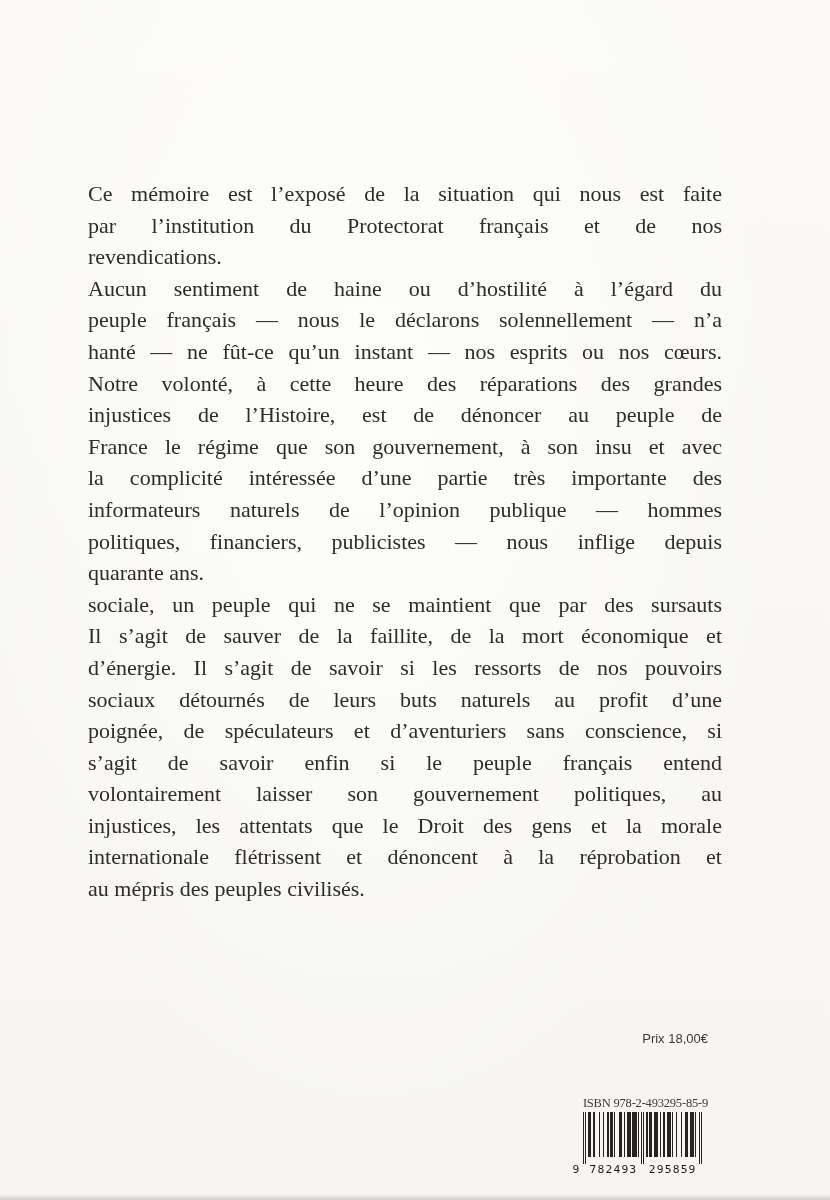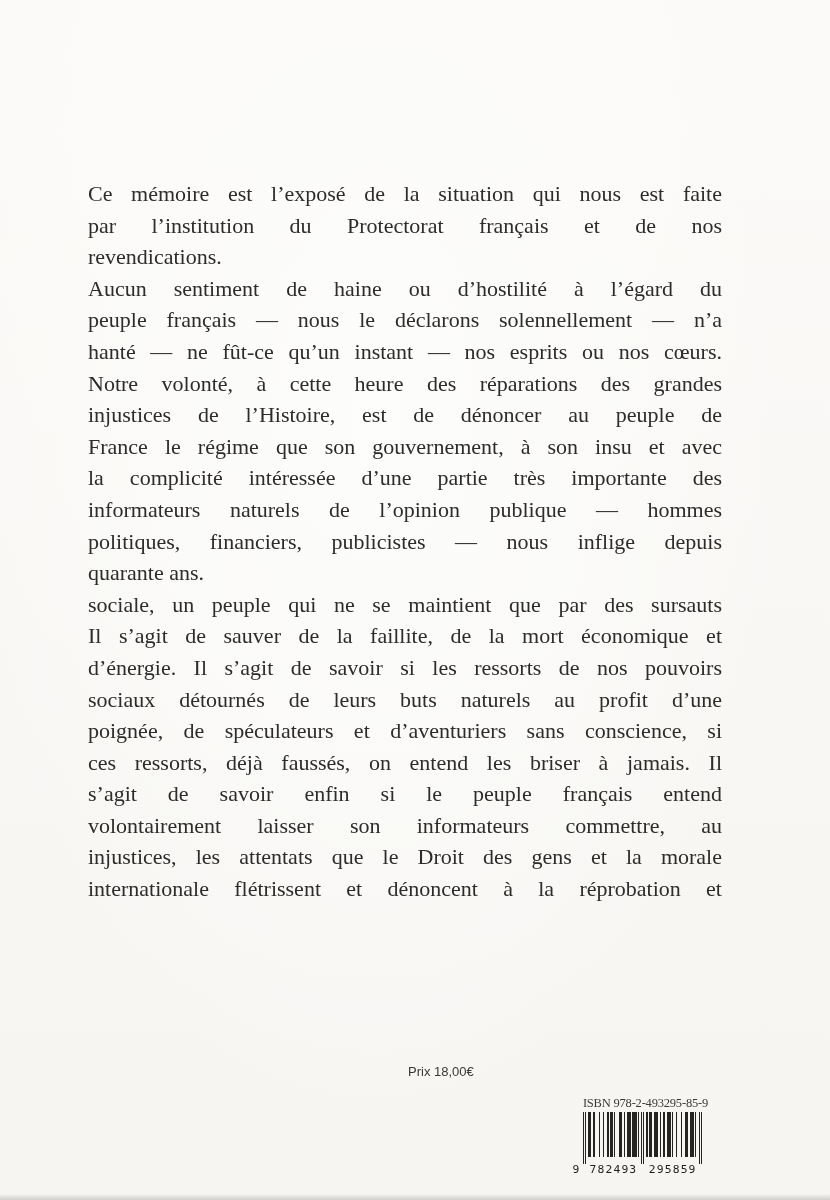--- a/index.html
+++ b/index.html
@@ -24,21 +24,22 @@
   .synopsis .line{
     text-align:justify;
     text-align-last:justify;
     white-space:normal;
   }
   .synopsis .line.para-end{
     text-align-last:left;
   }
   .price{
     position:absolute;
-    top:1064px;left:408px;width:300px;
+    top:1031px;left:408px;width:300px;
+    text-align:right;
     font-family:"Liberation Sans", sans-serif;
     font-size:13px;line-height:15px;
     color:#3a3936;
   }
   .isbn{
     position:absolute;
     top:1096px;left:408px;width:300px;
     text-align:right;
     font-family:Liberation Serif, serif;
     font-size:12.5px;line-height:15px;
@@ -79,25 +80,25 @@
       <div class="line">France le régime que son gouvernement, à son insu et avec</div>
       <div class="line">la complicité intéressée d’une partie très importante des</div>
       <div class="line">informateurs naturels de l’opinion publique — hommes</div>
       <div class="line">politiques, financiers, publicistes — nous inflige depuis</div>
       <div class="line para-end">quarante ans.</div>
       <div class="line">sociale, un peuple qui ne se maintient que par des sursauts</div>
       <div class="line">Il s’agit de sauver de la faillite, de la mort économique et</div>
       <div class="line">d’énergie. Il s’agit de savoir si les ressorts de nos pouvoirs</div>
       <div class="line">sociaux détournés de leurs buts naturels au profit d’une</div>
       <div class="line">poignée, de spéculateurs et d’aventuriers sans conscience, si</div>
-      <div class="line">ces ressorts, déjà faussés, on entend les briser à jamais. Il</div>
       <div class="line">s’agit de savoir enfin si le peuple français entend</div>
-      <div class="line">volontairement laisser son informateurs commettre, au</div>
+      <div class="line">volontairement laisser son gouvernement politiques, au</div>
       <div class="line">injustices, les attentats que le Droit des gens et la morale</div>
       <div class="line">internationale flétrissent et dénoncent à la réprobation et</div>
+      <div class="line para-end">au mépris des peuples civilisés.</div>
     </div>
 
   <div class="price">Prix 18,00€</div>
 
   <div class="isbn">ISBN 978-2-493295-85-9</div>
 
   <svg class="barcode" viewBox="0 0 115 50" width="145" height="63" xmlns="http://www.w3.org/2000/svg">
     <g id="bars" shape-rendering="crispEdges">
         <rect x="10" y="0" width="1" height="41"></rect>
         <rect x="12" y="0" width="1" height="41"></rect>

